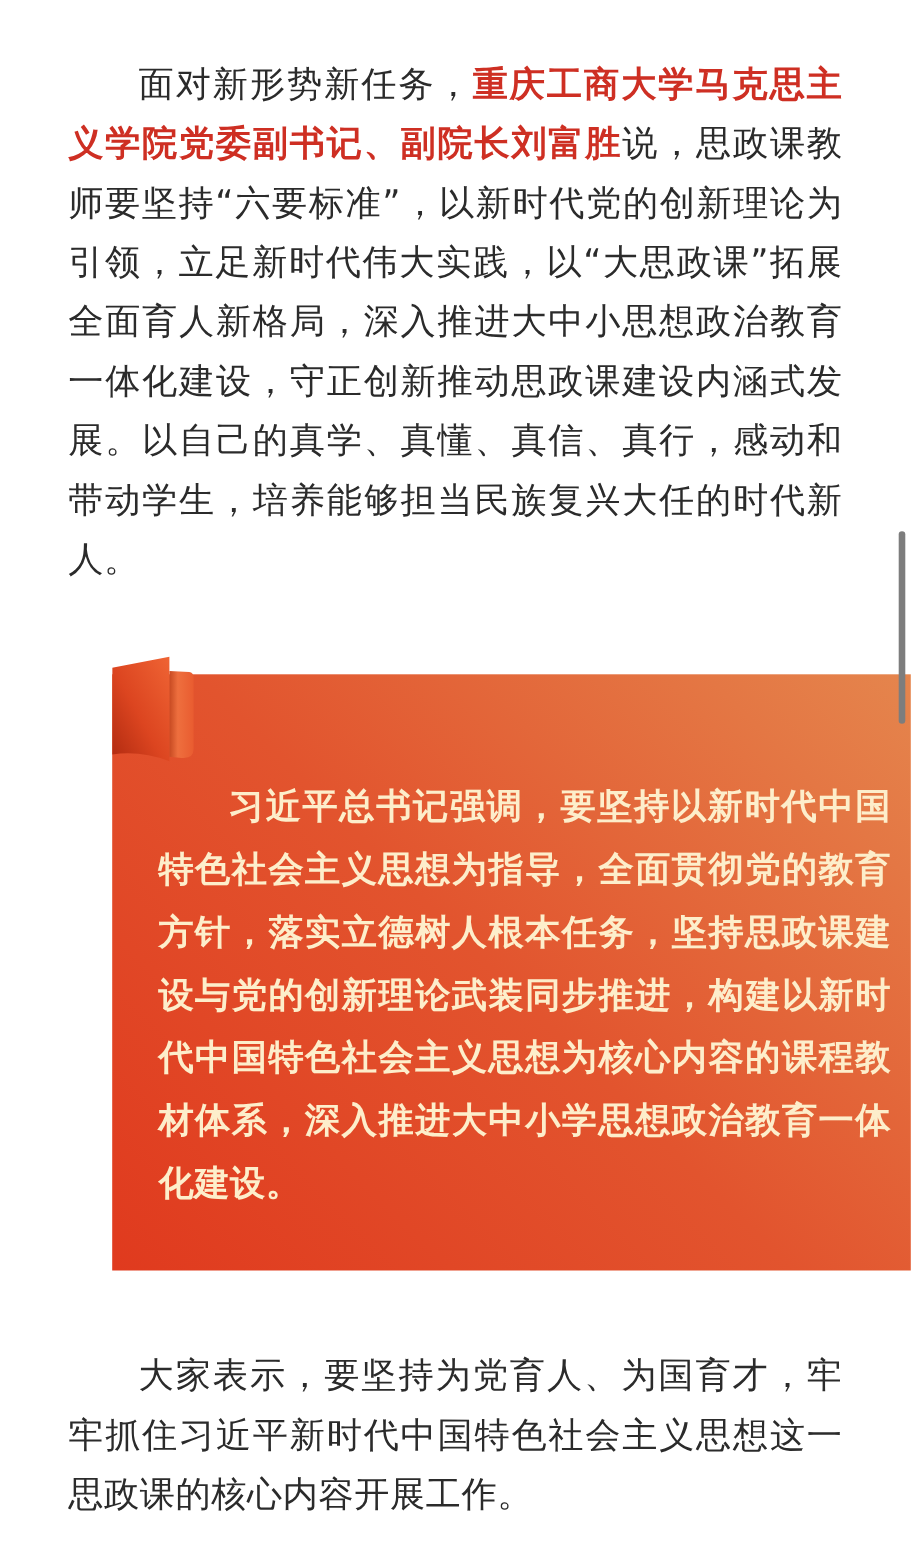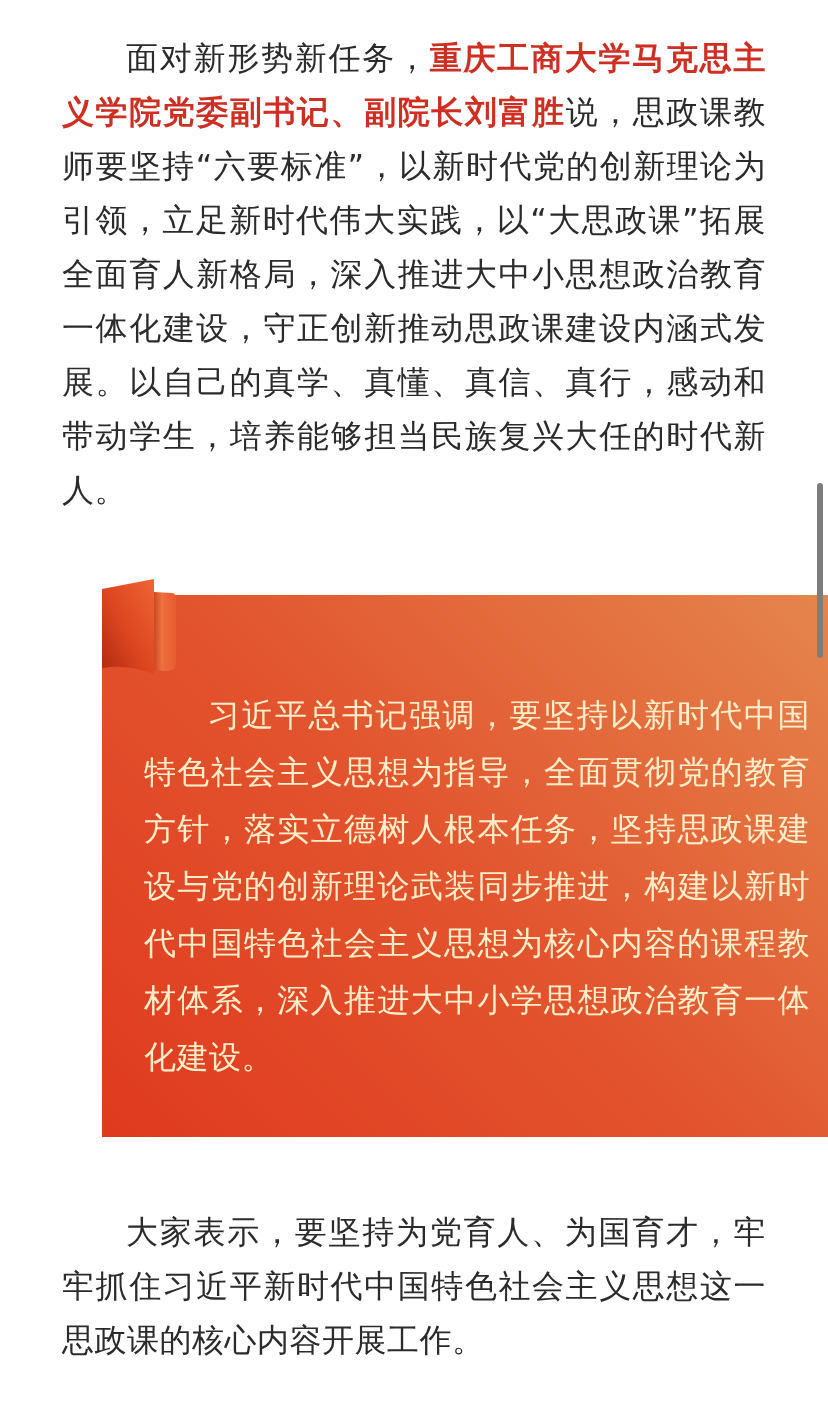--- a/index.html
+++ b/index.html
@@ -16,37 +16,37 @@
     width: 828px;
   }
   .para {
     font-size: 32px;
     line-height: 54px;
     color: #2b2b2b;
     text-align: justify;
     text-indent: 2em;
     letter-spacing: 0.5px;
   }
-  .para-intro { padding-top: 31px; }
+  .para-intro { padding-top: 49px; }
   .red-bold {
     color: #ce2f23;
     font-weight: bold;
   }
   .quote-card {
     position: relative;
     margin: 78px 0 0 40px;
     width: 750px;
     height: 542px;
     background: linear-gradient(225deg, #e5874e 0%, #e2542e 52%, #e03a1e 100%);
     padding: 92px 42px 51px 42px;
   }
   .quote-text {
     font-size: 32px;
     line-height: 57px;
-    font-weight: normal;
+    font-weight: bold;
     color: #fdeecb;
     text-align: justify;
     text-indent: 2em;
     letter-spacing: 0.5px;
   }
   .ribbon {
     position: absolute;
     top: -17px;
     left: 0;
     width: 76px;

